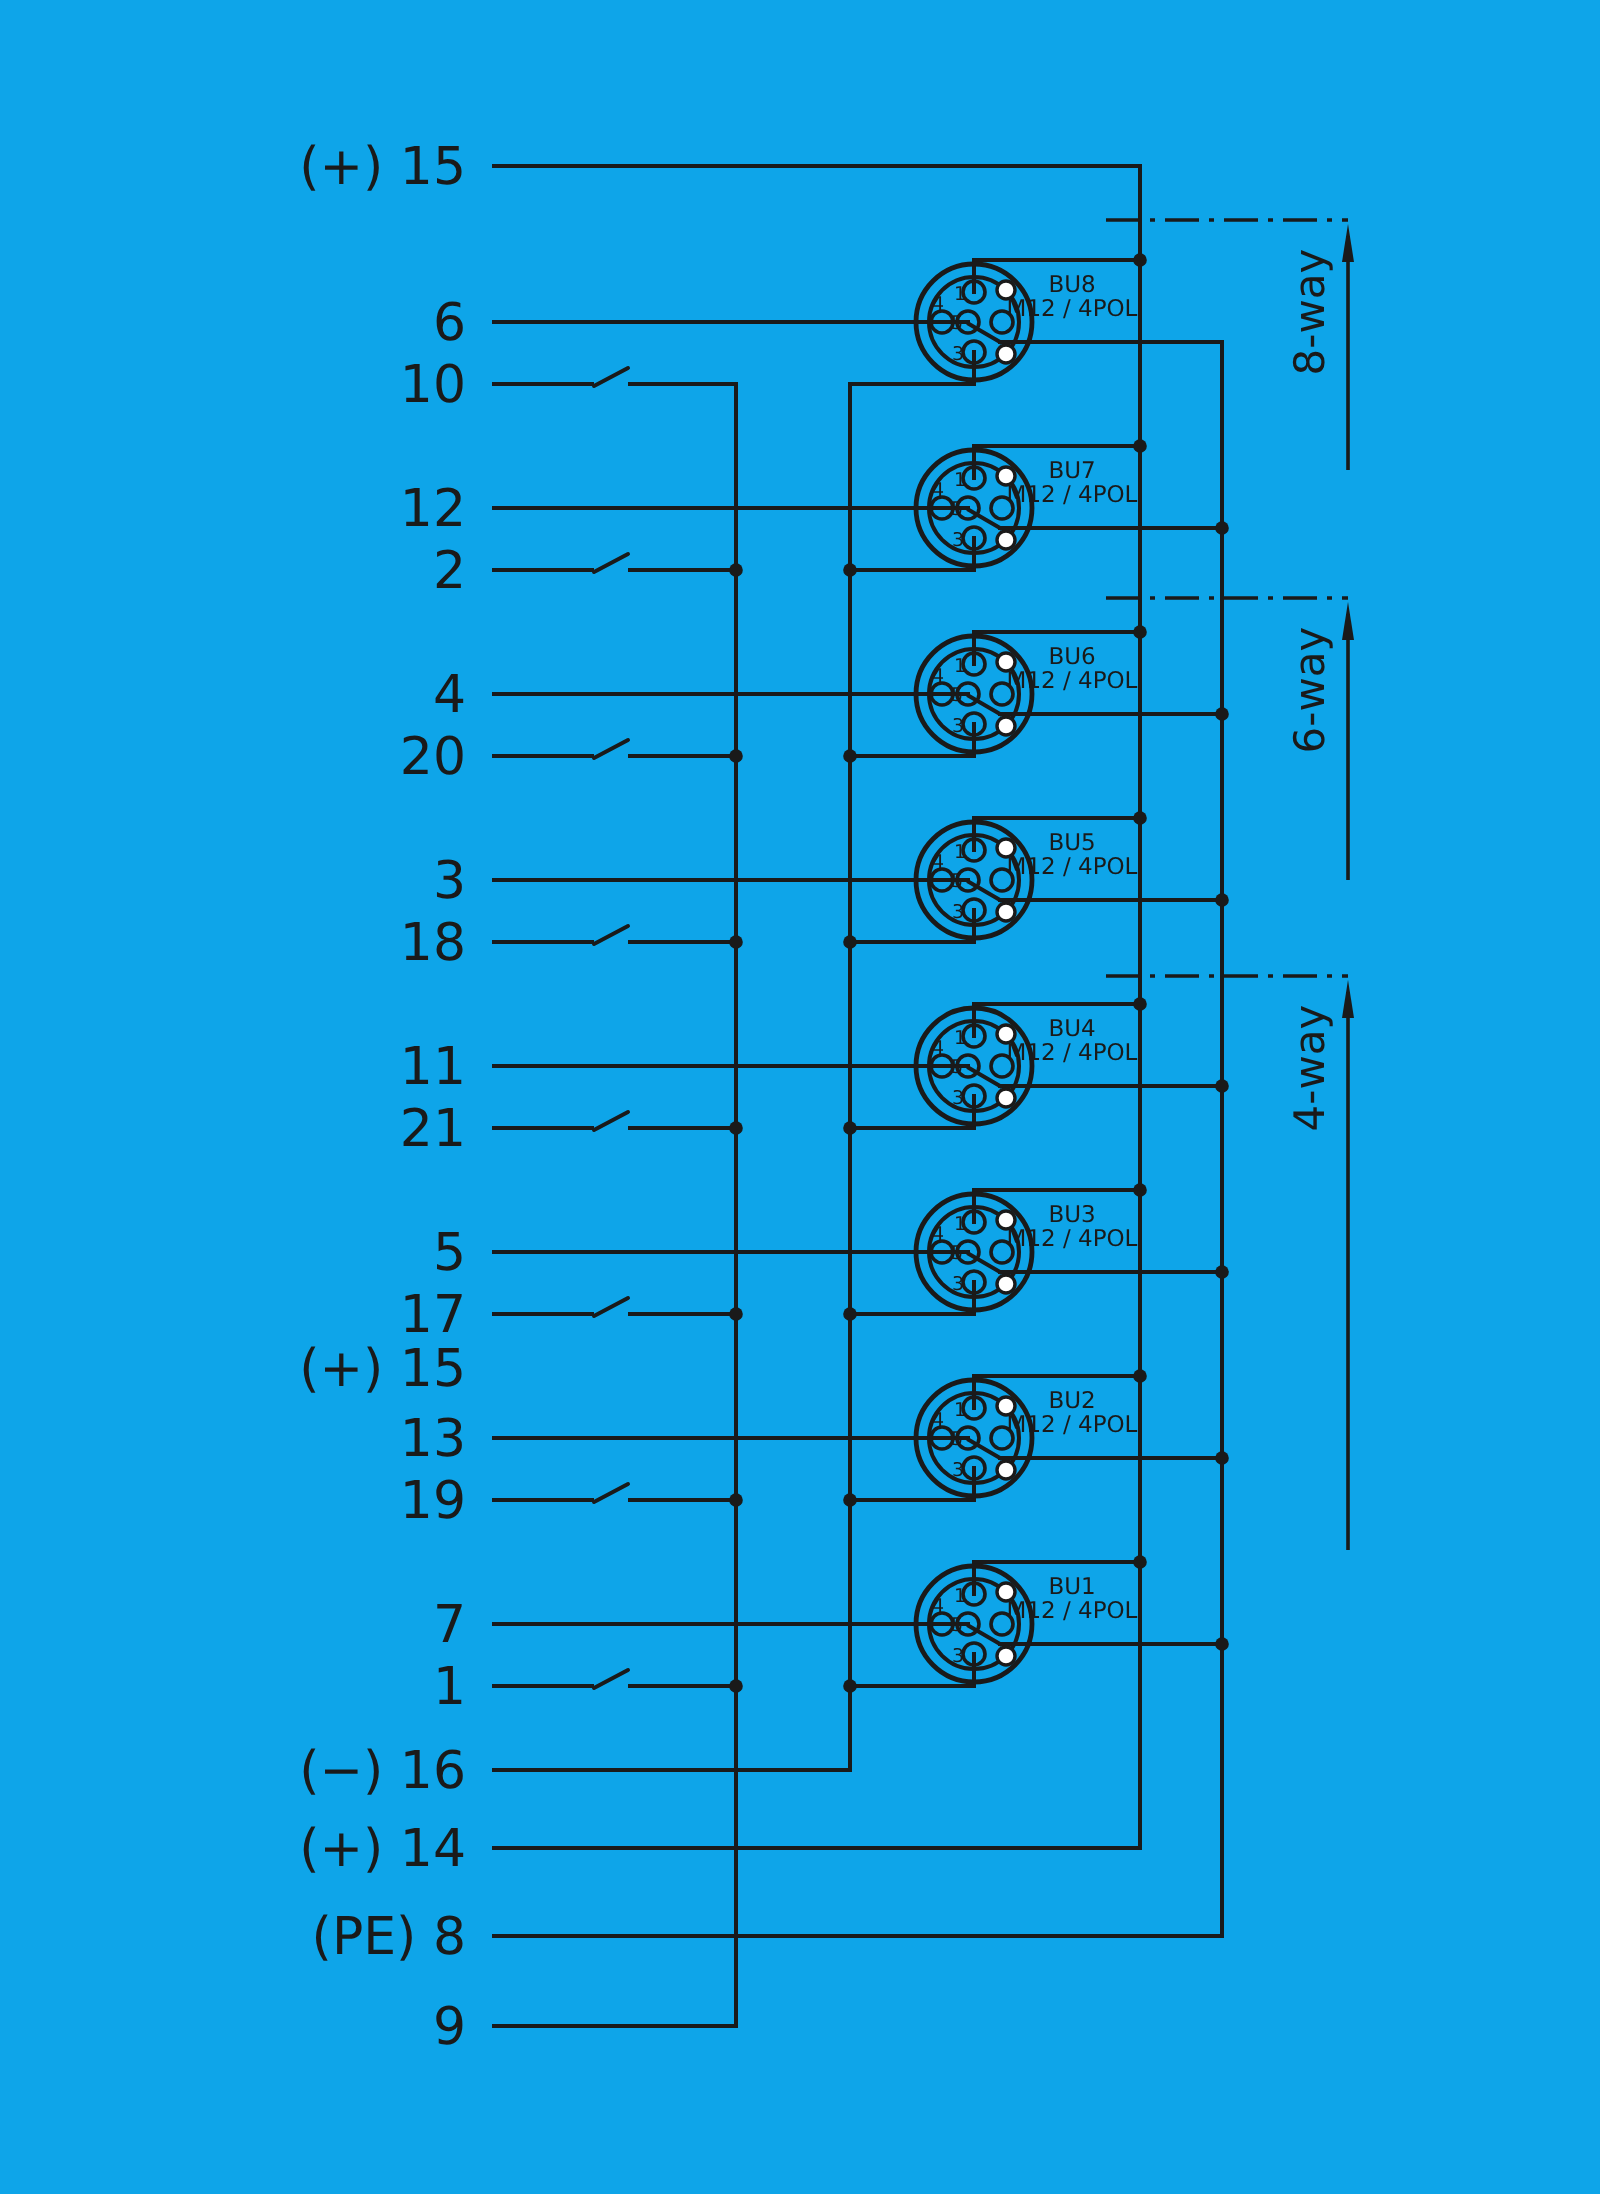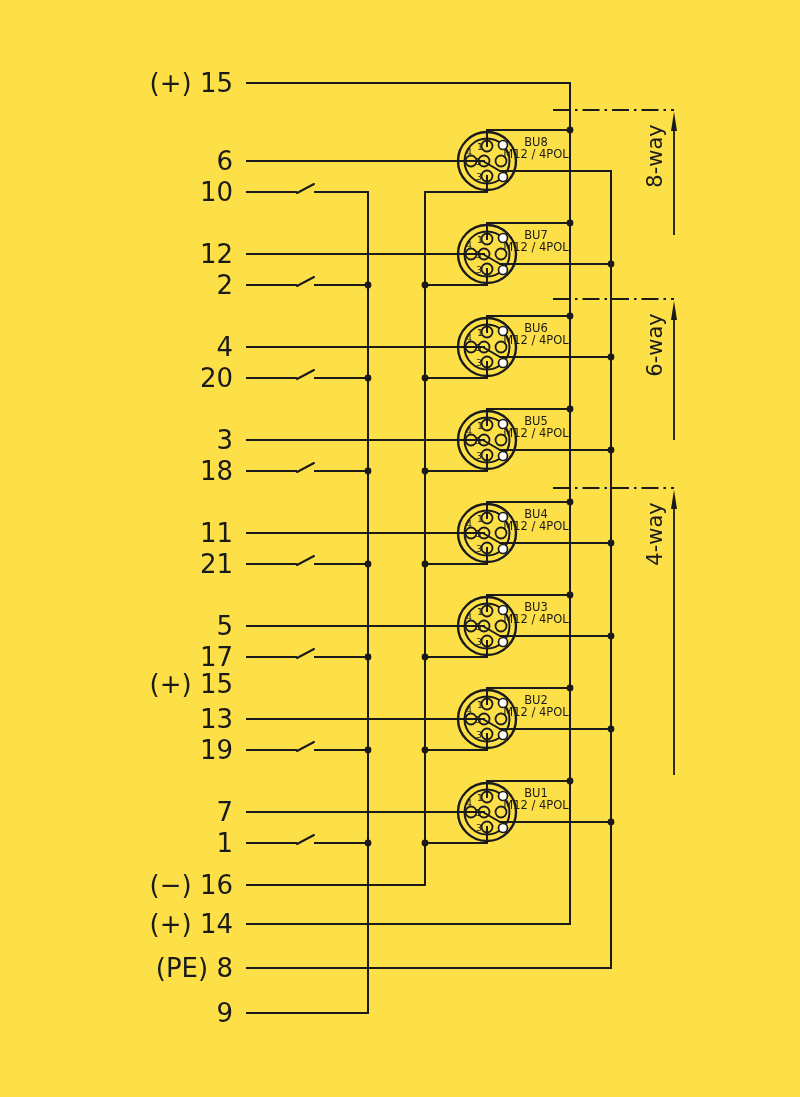--- a/index.html
+++ b/index.html
@@ -1,16 +1,16 @@
 <!DOCTYPE html>
 <html><head>
 <meta charset="utf-8">
 <style>
   html,body{margin:0;padding:0;background:#ffffff;}
-  .page{position:relative;width:800px;height:1097px;background:#fde047;overflow:hidden;}
+  .page{position:relative;width:800px;height:1097px;background:#0ea5e9;overflow:hidden;}
   svg{display:block;}
   .wire{stroke:#1a1a1a;stroke-width:2;fill:none;stroke-linecap:square;}
   .switch-lever{stroke:#1a1a1a;stroke-width:2;fill:none;stroke-linecap:round;}
   .ring{stroke:#1a1a1a;fill:none;}
   .ring-outer{stroke-width:2.4;}
   .ring-inner{stroke-width:2;}
   .notch{stroke:#1a1a1a;stroke-width:1.7;fill:#ffffff;}
   .pin{stroke:#1a1a1a;stroke-width:1.8;fill:none;}
   .dot{fill:#1a1a1a;stroke:none;}
   .sep{stroke:#1a1a1a;stroke-width:1.8;fill:none;stroke-dasharray:17 5 2.5 5;}

